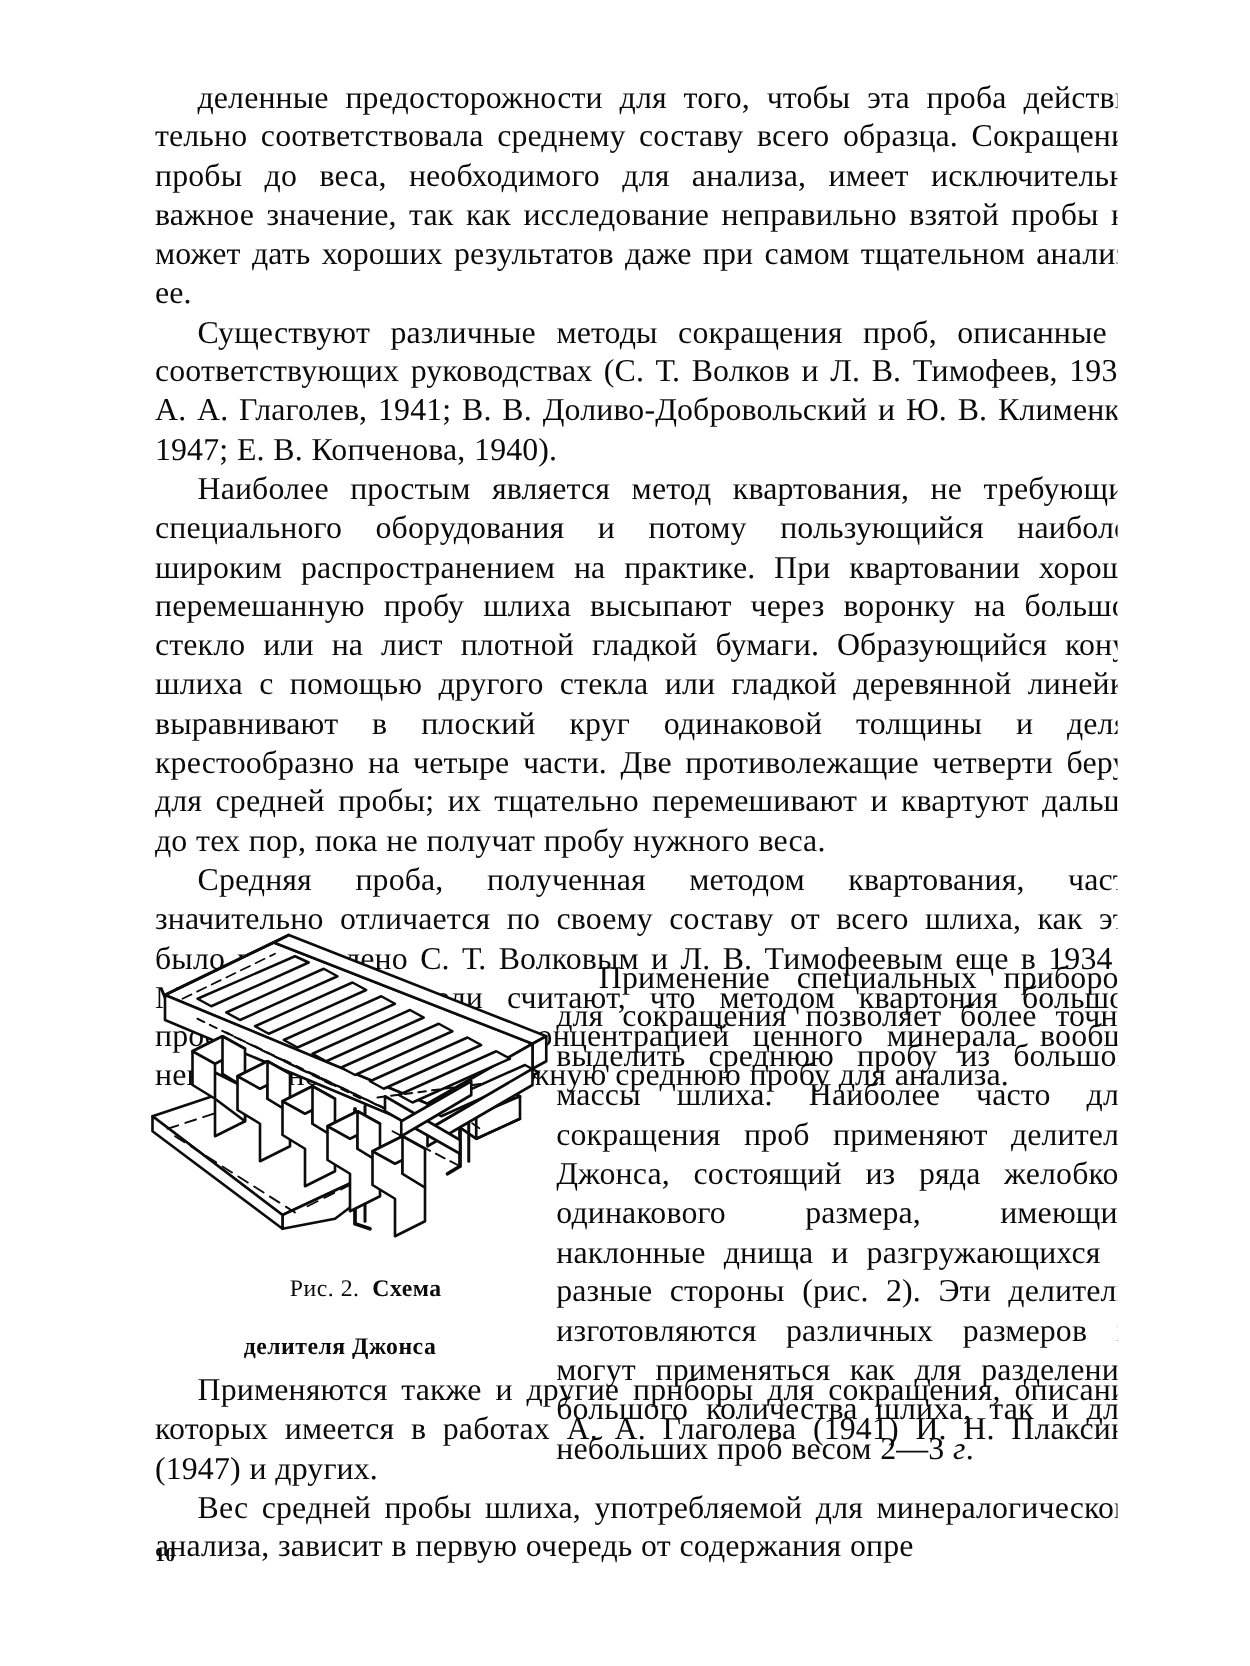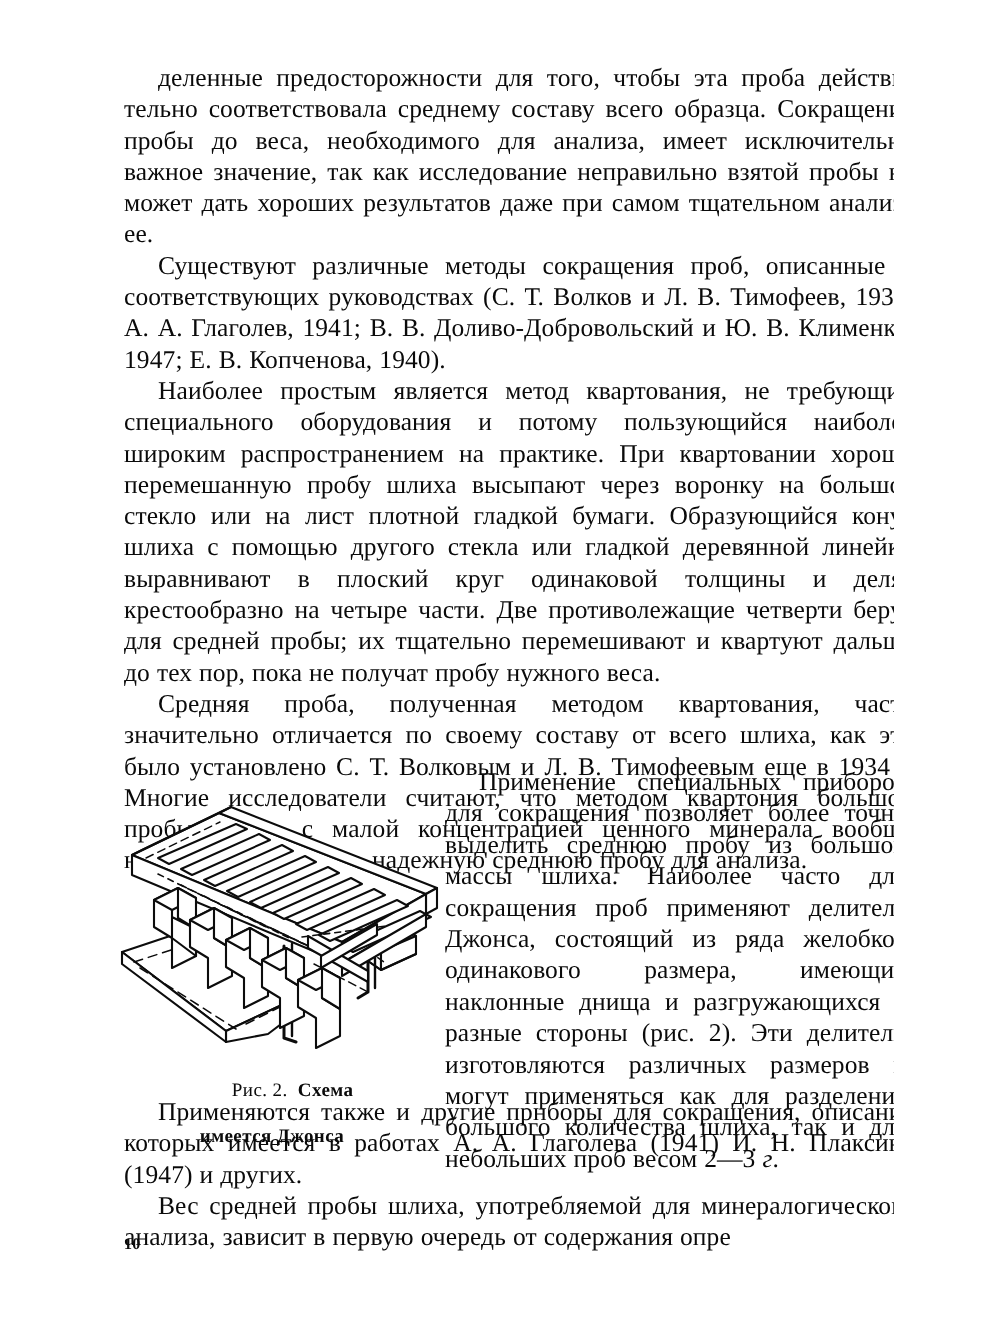--- a/index.html
+++ b/index.html
@@ -46,21 +46,21 @@
     text-indent: 34px;
     hyphens: manual;
     
     width: 790px;
   }
 
   
   #figure-block {
     position: absolute;
     left: 96px;
-    top: 796px;
+    top: 737px;
     width: 352px;
   }
   #figure-art {
     width: 352px;
     height: 258px;
     display: block;
   }
   #figure-caption {
     margin-top: 2px;
     text-align: center;
@@ -218,21 +218,21 @@
           <path d="M218,168 L272,196" fill="none" stroke-width="1.5" stroke-dasharray="8 5"></path>
         </g>
 
       </g>
     </svg>
 
     <div id="figure-caption">
       <span class="cap-line">
         <span>Рис. 2.</span><span class="cap-bold">  Схема</span>
       </span>
-      <span class="cap-line cap-bold">имеется Джонса</span>
+      <span class="cap-line cap-bold">делителя Джонса</span>
     </div>
   </div>
 
   <div id="side-column">
     <p class="para"><span>Применение специальных прибо­ров для сокращения позволяет бо­лее точно выделить среднюю пробу из большой массы шлиха. Наиболее часто для сокращения проб приме­няют делитель Джонса, состоящий из ряда желобков одинакового раз­мера, имеющих наклонные днища и разгружающихся в разные стороны (рис. 2). Эти делители изготовляют­ся различных размеров и могут при­меняться как для разделения боль­шого количества шлиха, так и для небольших проб весом 2—3 </span><span class="ital">г</span><span>.</span></p>
   </div>
 
   <div id="lower-text">
     <p class="para">Применяются также и другие прнборы для сокращения, опи­сание которых имеется в работах А. А. Глаголева (1941) И. Н. Плаксина (1947) и других.</p>
     <p class="para">Вес средней пробы шлиха, употребляемой для минералоги­ческого анализа, зависит в первую очередь от содержания опре­</p>

